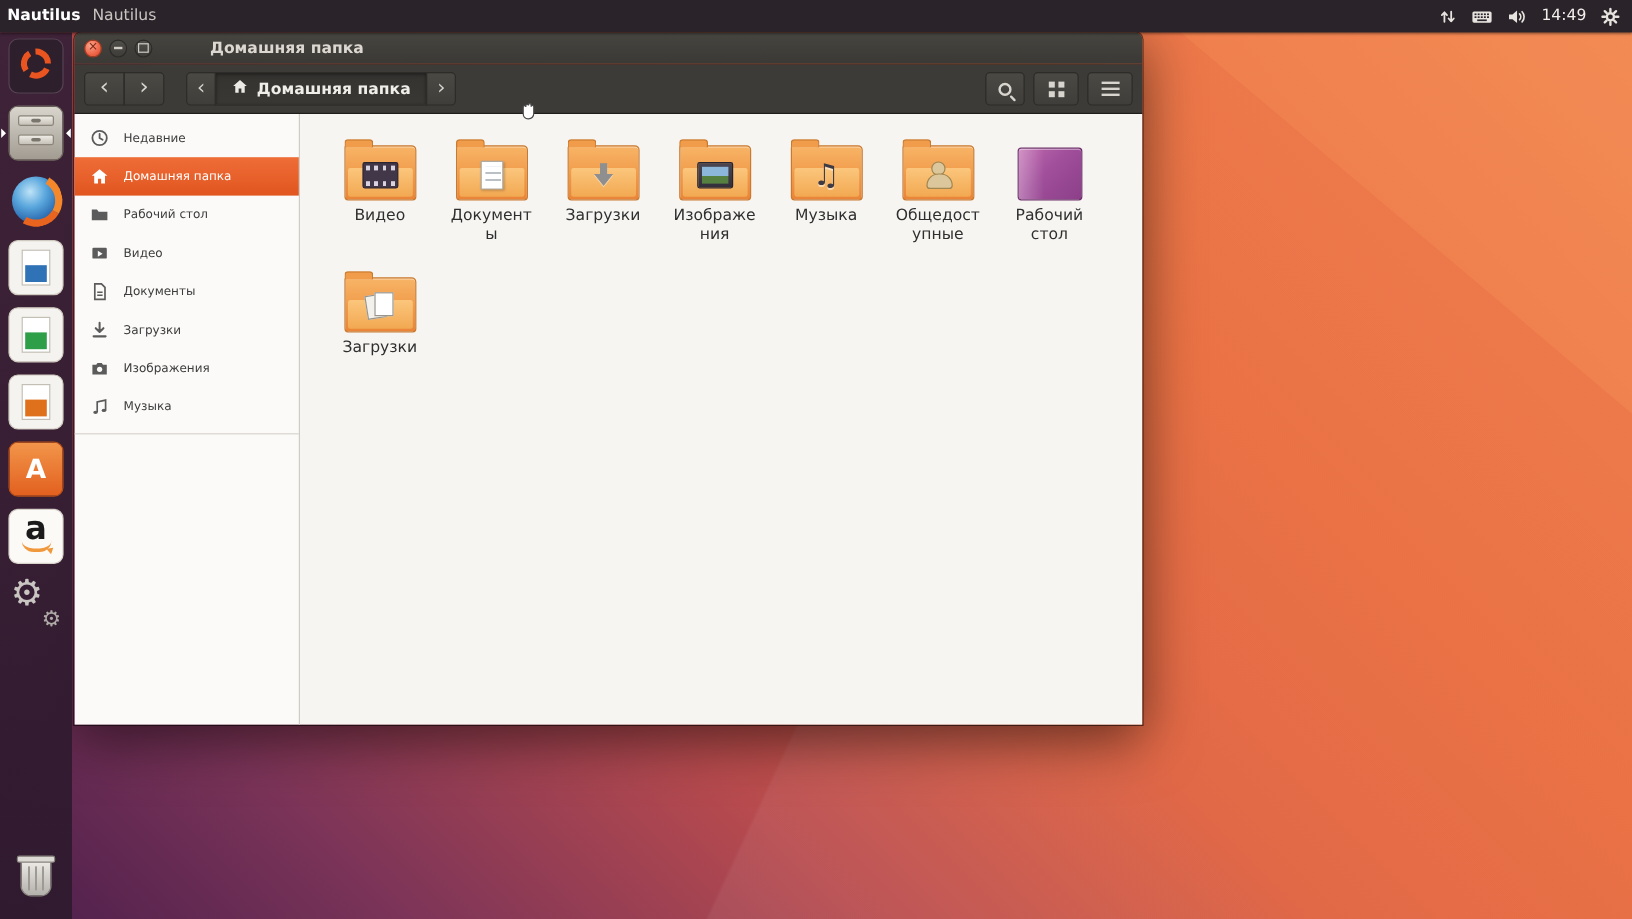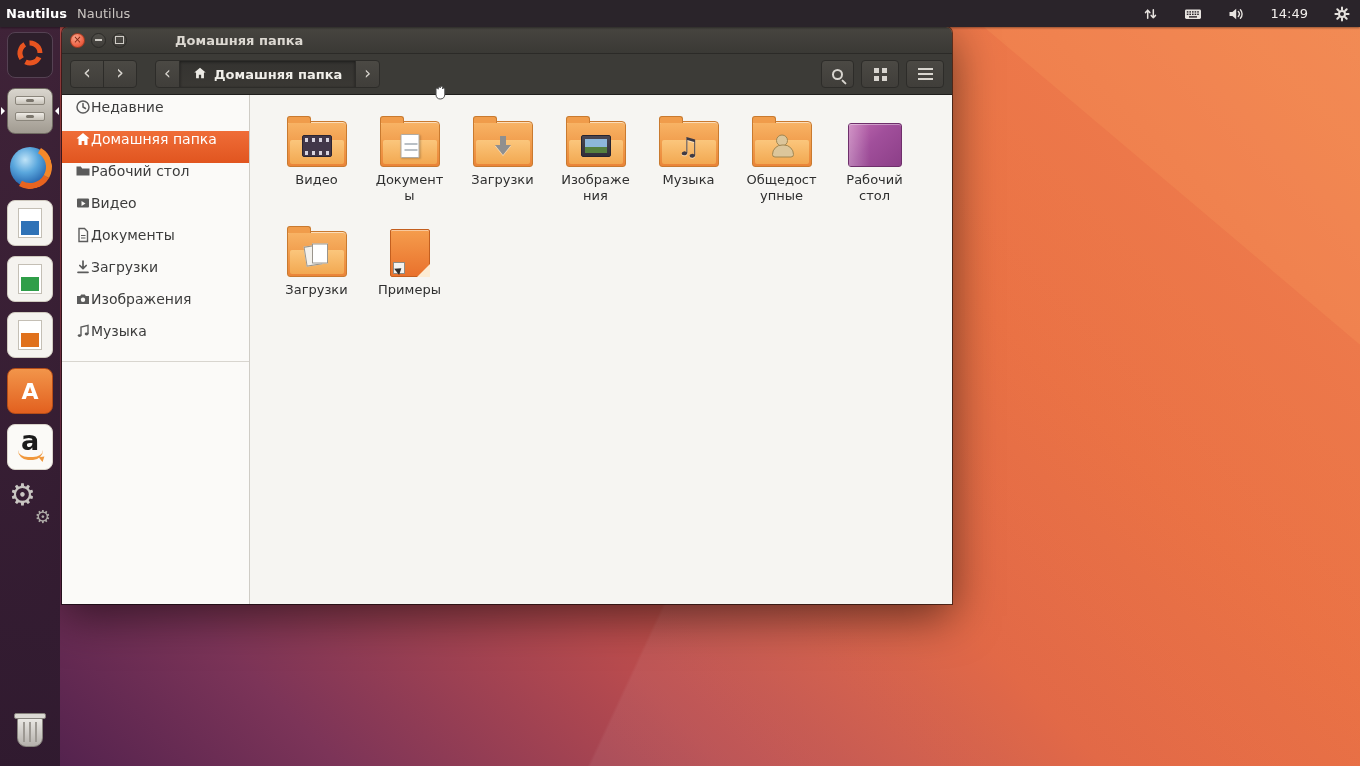--- a/index.html
+++ b/index.html
@@ -15,21 +15,21 @@
   .wallpaper::after { content:""; position:absolute; inset:0;
     clip-path:polygon(100% 0,70% 0,100% 45%);
     background:rgba(255,171,102,.18); }
 
   
   .top-panel { position:absolute; top:0; left:0; right:0; height:27px; background:#2a242a;
     display:flex; align-items:center; color:#e9e5e1; font-size:13px; z-index:50;
     box-shadow:0 1px 2px rgba(0,0,0,.4); }
   .menu-title { font-weight:bold; margin-left:6px; color:#ffffff; }
   .win-title { margin-left:10px; color:#c9c4c0; }
-  .tray { margin-left:auto; display:flex; align-items:flex-start; gap:26px; margin-right:10px; }
+  .tray { margin-left:auto; display:flex; align-items:flex-start; gap:12px; margin-right:10px; }
   .tray svg { display:block; }
   .clock { font-size:13px; color:#f2efec; }
 
   
   .launcher { position:absolute; top:27px; left:0; width:60px; bottom:0;
     background:linear-gradient(180deg,rgba(58,33,55,.96),rgba(47,26,46,.96));
     display:flex; flex-direction:column; z-index:40; }
   .l-item { position:relative; width:60px; height:56px; display:flex; align-items:center; justify-content:center; cursor:pointer; }
   .tile { width:46px; height:46px; border-radius:8px; position:relative; overflow:hidden; }
   .run-arrow { position:absolute; left:1px; top:50%; transform:translateY(-50%);
@@ -109,22 +109,22 @@
   .mag::after { content:""; position:absolute; width:2px; height:6px; background:#d8d5cf;
     left:9px; top:8px; transform:rotate(-45deg); border-radius:1px; }
   .gridico { position:relative; width:13px; height:13px; }
   .gridico::before { content:""; position:absolute; width:5px; height:5px; background:#d8d5cf;
     box-shadow:8px 0 0 #d8d5cf, 0 8px 0 #d8d5cf, 8px 8px 0 #d8d5cf; }
   .burger { width:15px; height:12px; border-top:2px solid #d8d5cf; border-bottom:2px solid #d8d5cf; position:relative; }
   .burger::after { content:""; position:absolute; left:0; right:0; top:3px; height:2px; background:#d8d5cf; }
 
   .w-body { flex:1; display:flex; min-height:0; }
   .sidebar { width:188px; flex:0 0 188px; background:#fbfaf8; border-right:1px solid #cfccc6; padding-top:4px; }
-  .s-item { height:32px; display:flex; padding-left:13px; gap:0;
-    font-size:14px; color:#3c3c3c; cursor:pointer; }
+  .s-item { height:32px; display:flex; align-items:center; padding-left:13px; gap:12px;
+    font-size:10px; color:#3c3c3c; cursor:pointer; }
   .s-item .s-ico { width:16px; height:16px; color:#5b5b5b; display:flex; align-items:center; justify-content:center; }
   .s-item.sel { background:linear-gradient(180deg,#ef6d38,#e1551f); color:#ffffff; }
   .s-item.sel .s-ico { color:#ffffff; }
   .s-sep { border-top:1px solid #d8d5cf; margin:6px 0; }
 
   .content { flex:1; background:#f6f5f2; position:relative; }
   .files-grid { display:flex; flex-wrap:wrap; padding:10px 0 0 26px; width:678px; }
   .file { width:81px; margin-right:12px; margin-bottom:10px; display:flex; flex-direction:column; align-items:center; cursor:pointer; }
   .ficon { height:62px; display:flex; align-items:flex-end; justify-content:center; margin-bottom:5px; }
   .flabel { font-size:13px; color:#2f2f2f; text-align:center; line-height:1.25; max-width:76px; overflow-wrap:break-word; }
@@ -492,28 +492,20 @@
 
           <div class="file">
             <div class="ficon">
                 <div class="folder">
                   <span class="em em-sheets"></span>
                 </div>
               </div>
             <div class="flabel">Загрузки</div>
           </div>
 
-          <div class="file">
-            <div class="ficon">
-                <div class="icon-examples">
-                  <span class="link-arrow"></span>
-                </div>
-              </div>
-            <div class="flabel">Примеры</div>
-          </div>
 
         </div>
       </div>
     </div>
   </div>
 
   <div class="cursor">
     <svg width="19" height="19" viewBox="0 0 19 19">
       <path d="M5 10V6.2a1.1 1.1 0 0 1 2.2 0V5a1.1 1.1 0 0 1 2.2 0V4.4a1.1 1.1 0 0 1 2.2 0V6a1.1 1.1 0 0 1 2.2 0v5.2c0 3-1.6 4.8-4.6 4.8-2.6 0-4.2-1.7-4.2-4.5z" fill="#ffffff" stroke="#4a4a4a" stroke-width="1"></path>
     </svg>

